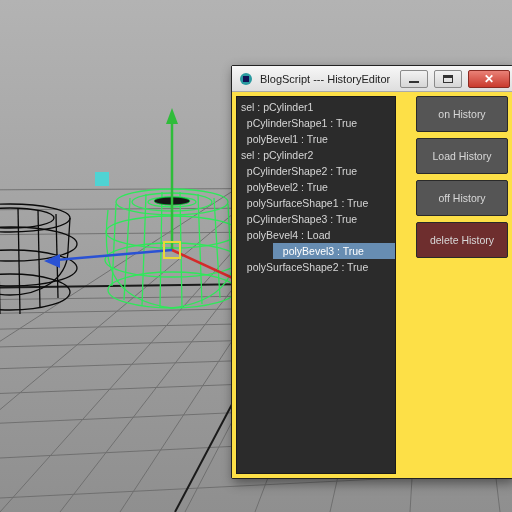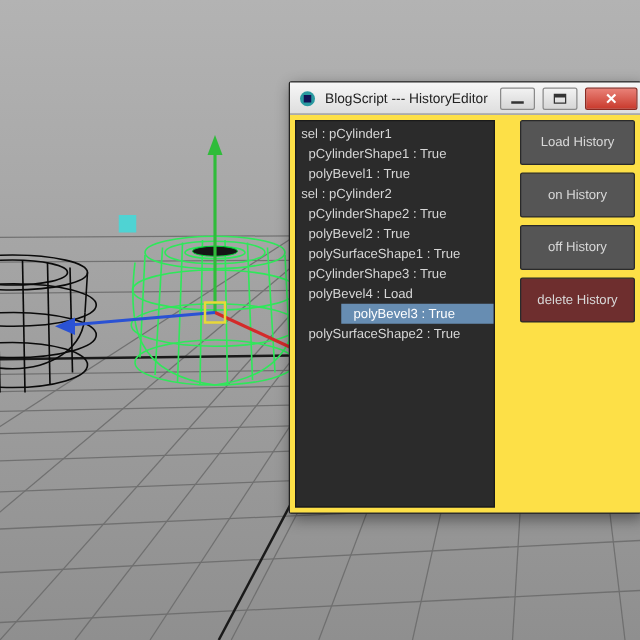--- a/index.html
+++ b/index.html
@@ -5,21 +5,21 @@
   * { margin: 0; padding: 0; box-sizing: border-box; }
   html, body { width: 512px; height: 512px; overflow: hidden; font-family: "Segoe UI", Tahoma, sans-serif; }
   .viewport { position: absolute; inset: 0; background: linear-gradient(#b3b3b3, #8f8f8f); }
   .floor { position: absolute; inset: 0; }
   .floor svg { position: absolute; inset: 0; }
 
   
   .dialog {
     position: absolute;
     left: 231px; top: 65px;
-    width: 282px; height: 346px;
+    width: 282px; height: 414px;
     background: #3a3a3a;
     border: 1px solid #222;
     border-radius: 2px;
     box-shadow: 2px 4px 12px rgba(0,0,0,0.45);
     display: flex; flex-direction: column;
   }
   .titlebar {
     height: 26px;
     background: linear-gradient(#f7f7f7, #dedede);
     border-bottom: 1px solid #aaa;
@@ -213,19 +213,19 @@
         <div class="row">sel : pCylinder2</div>
         <div class="row">  pCylinderShape2 : True</div>
         <div class="row">  polyBevel2 : True</div>
         <div class="row">  polySurfaceShape1 : True</div>
         <div class="row">  pCylinderShape3 : True</div>
         <div class="row">  polyBevel4 : Load</div>
         <div class="row selected">  polyBevel3 : True</div>
         <div class="row">  polySurfaceShape2 : True</div>
       </div>
     <div class="sidebtns">
+      <div class="sbtn">on  History</div>
       <div class="sbtn">Load History</div>
-      <div class="sbtn">on  History</div>
       <div class="sbtn">off History</div>
       <div class="sbtn delete">delete History</div>
     </div>
   </div>
 </div>
 
 </body></html>

